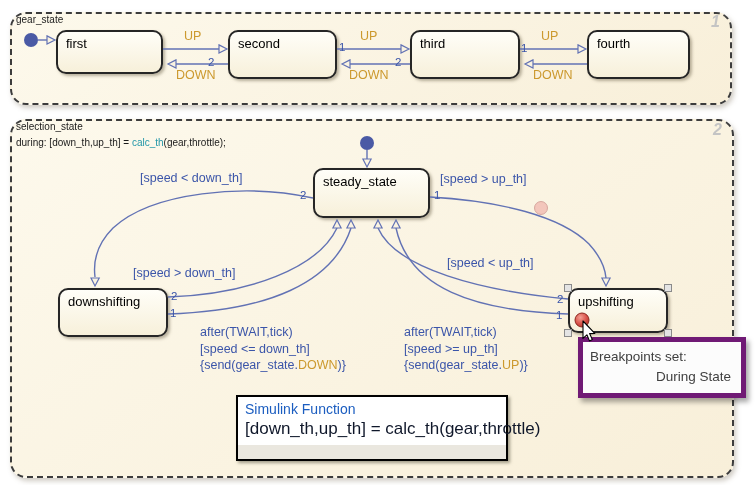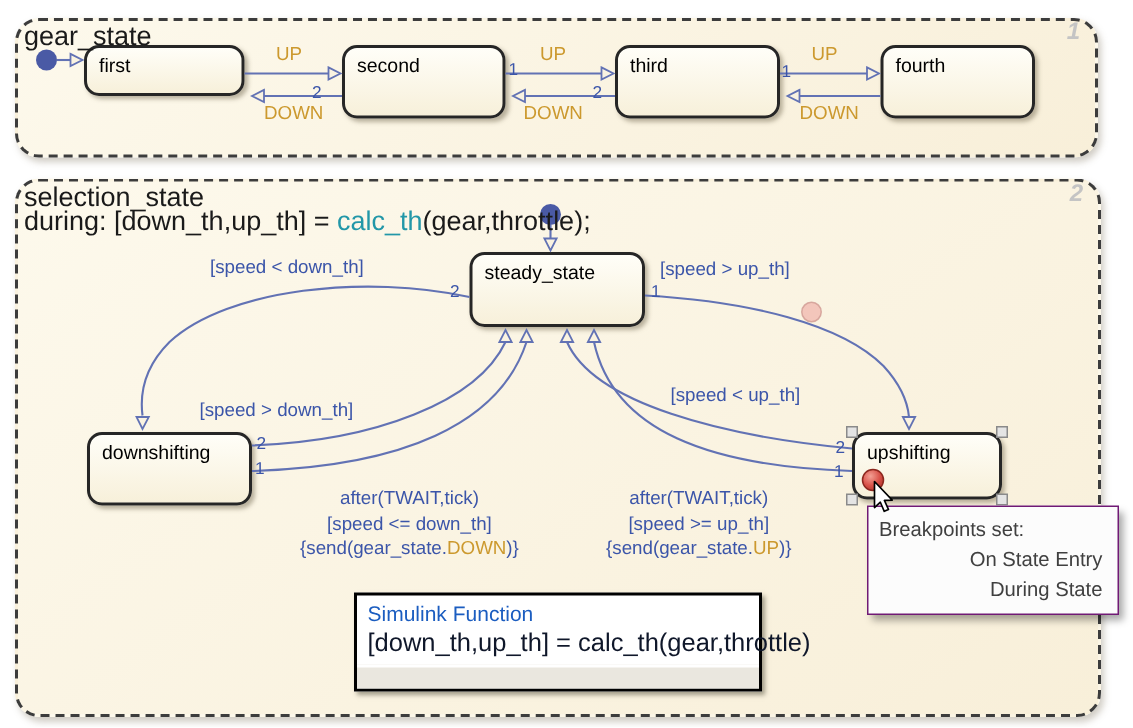--- a/index.html
+++ b/index.html
@@ -9,49 +9,49 @@
          background:linear-gradient(145deg,#fdf9ec 0%,#f8efd9 100%);
          box-shadow:2px 3px 5px rgba(120,110,85,.35);z-index:1;}
   .state{position:absolute;border:2px solid #262626;border-radius:10px;
          background:linear-gradient(to bottom,#fffef8 0%,#f7f0da 100%);
          box-shadow:2px 2px 3px rgba(120,110,85,.5);z-index:2;
          font-size:13px;color:#000;padding:4px 0 0 8px;box-sizing:border-box;}
   .overlay{position:absolute;left:0;top:0;z-index:3;pointer-events:none;}
   .tr{stroke:#6272b4;stroke-width:1.4;fill:none;}
   .arrow{stroke:#6272b4;stroke-width:1.2;fill:#faf3e1;}
   .txt{position:absolute;z-index:4;white-space:nowrap;}
-  .ctitle{font-size:18px;color:#1a1a1a;}
+  .ctitle{font-size:10px;color:#1a1a1a;}
   .blue{color:#3b55a9;font-size:12.5px;}
   .orange{color:#cc992e;font-size:12.5px;}
   .num{color:#3b55a9;font-size:11.5px;}
   .order{font-style:italic;font-weight:bold;font-size:16px;color:#c4c4c4;text-align:right;width:30px;}
   .teal{color:#2297a8;text-align:right;}
-  .lblock{line-height:16.5px;text-align:center;}
+  .lblock{line-height:16.5px;}
   .fnbox{position:absolute;left:236px;top:395px;width:272px;height:66px;z-index:4;
          border:2px solid #000;background:#fff;box-sizing:border-box;
          box-shadow:2px 2px 3px rgba(90,85,65,.55);}
   .fnbox .fn-title{color:#1b5dc0;font-size:14px;padding:4px 7px 0 7px;}
   .fnbox .fn-sig{color:#0f172a;font-size:17px;padding:2px 7px 0 7px;white-space:nowrap;}
   .fnbox .fn-strip{position:absolute;left:0;right:0;bottom:0;height:14px;
          background:#eae7df;border-top:2px solid #fff;}
   .tooltip{position:absolute;left:578px;top:337px;width:168px;z-index:5;
-         background:#fcfcfc;border:1px solid #701a75;box-shadow:3px 4px 5px rgba(0,0,0,.35);
+         background:#fcfcfc;border:5px solid #701a75;box-shadow:3px 4px 5px rgba(0,0,0,.35);
          font-size:13.5px;color:#404040;padding:5px 7px 6px 7px;line-height:20px;box-sizing:border-box;}
   .tooltip .r{text-align:right;padding-right:3px;}
   .cursor{position:absolute;left:578px;top:318px;z-index:7;}
 </style>
 </head>
 <body>
 
 <div class="stage">
 
   <div class="container" style="left:10px;top:12px;width:718px;height:89px;"></div>
   <div class="container" style="left:10px;top:119px;width:720px;height:355px;"></div>
 
-  <div class="state" style="left:56px;top:30px;width:107px;height:34px;">
+  <div class="state" style="left:56px;top:30px;width:107px;height:44px;">
        <span>first</span></div>
   <div class="state" style="left:228px;top:30px;width:109px;height:49px;">
        <span>second</span></div>
   <div class="state" style="left:410px;top:30px;width:110px;height:49px;">
        <span>third</span></div>
   <div class="state" style="left:587px;top:30px;width:103px;height:49px;">
        <span>fourth</span></div>
 
   <div class="state" style="left:313px;top:168px;width:117px;height:50px;">
        <span>steady_state</span></div>
@@ -199,21 +199,20 @@
   <div class="txt num" style="left:556px;top:309px;">1</div>
 
   <div class="fnbox">
     <div class="fn-title">Simulink Function</div>
     <div class="fn-sig">[down_th,up_th] = calc_th(gear,throttle)</div>
     <div class="fn-strip"></div>
   </div>
 
   <div class="tooltip">
     <div>Breakpoints set:</div>
-    <div class="r">On State Entry</div>
     <div class="r">During State</div>
   </div>
 
   <svg class="cursor" width="24" height="28">
     <polygon points="5,3 5,20.4 8.9,16.8 11.5,22.9 14.3,21.6 11.6,15.6 16.8,15.4" fill="#ffffff" stroke="#000000" stroke-width="1.1" stroke-linejoin="round"></polygon>
   </svg>
 
 </div>
 
 </body></html>

